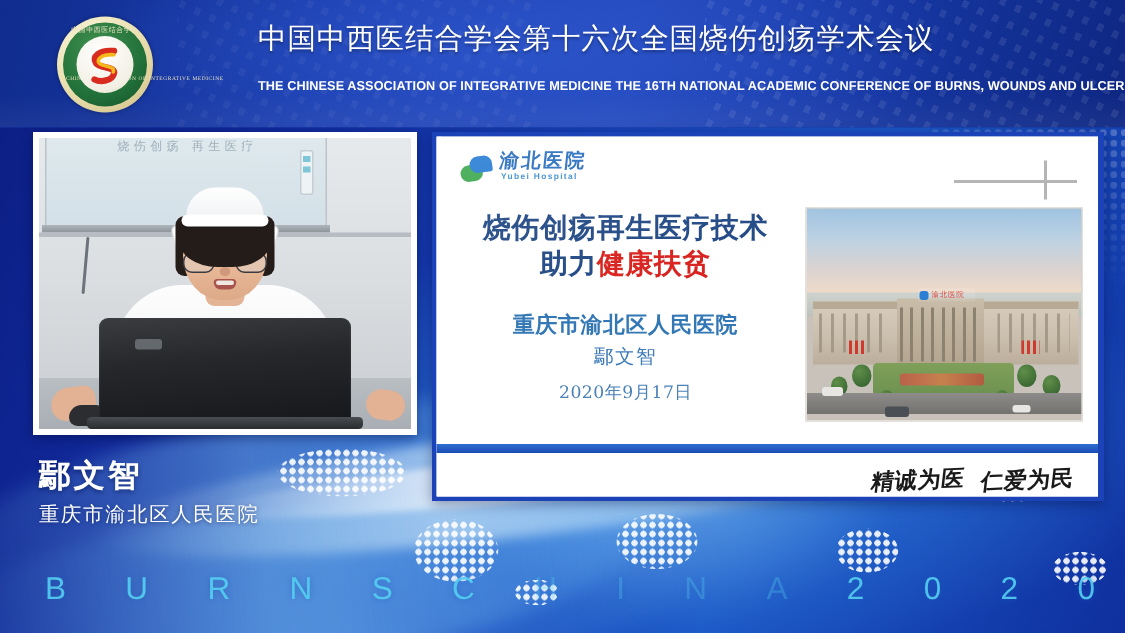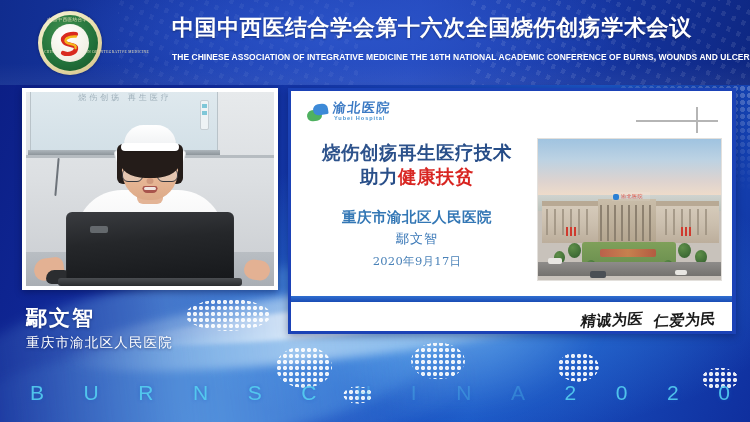--- a/index.html
+++ b/index.html
@@ -67,21 +67,21 @@
   .emblem .top-arc,.emblem .bot-arc{
     position:absolute; left:6px; width:52px; height:20px;
     font-size:4.6px; letter-spacing:.4px; color:#eae3bd; text-align:center;
     font-family:"Liberation Serif",serif; white-space:nowrap;
   }
   .emblem .top-arc{ top:6px; }
   .emblem .bot-arc{ bottom:5px; font-size:3.6px; }
 
   .hdr-cn{
     position:absolute; left:172px; top:17px; width:560px;
-    font-size:22px; font-weight:bold; color:#ffffff;
+    font-size:19px; font-weight:normal; color:#ffffff;
     letter-spacing:.6px; line-height:1;
     text-shadow:0 1px 2px rgba(0,0,0,.35);
     white-space:nowrap;
   }
   .hdr-en{
     position:absolute; left:172px; top:53px; width:566px;
     font-size:8.6px; font-weight:bold; color:#ffffff;
     letter-spacing:.05px; line-height:1;
     transform:scaleX(.985); transform-origin:left center;
     white-space:nowrap;

